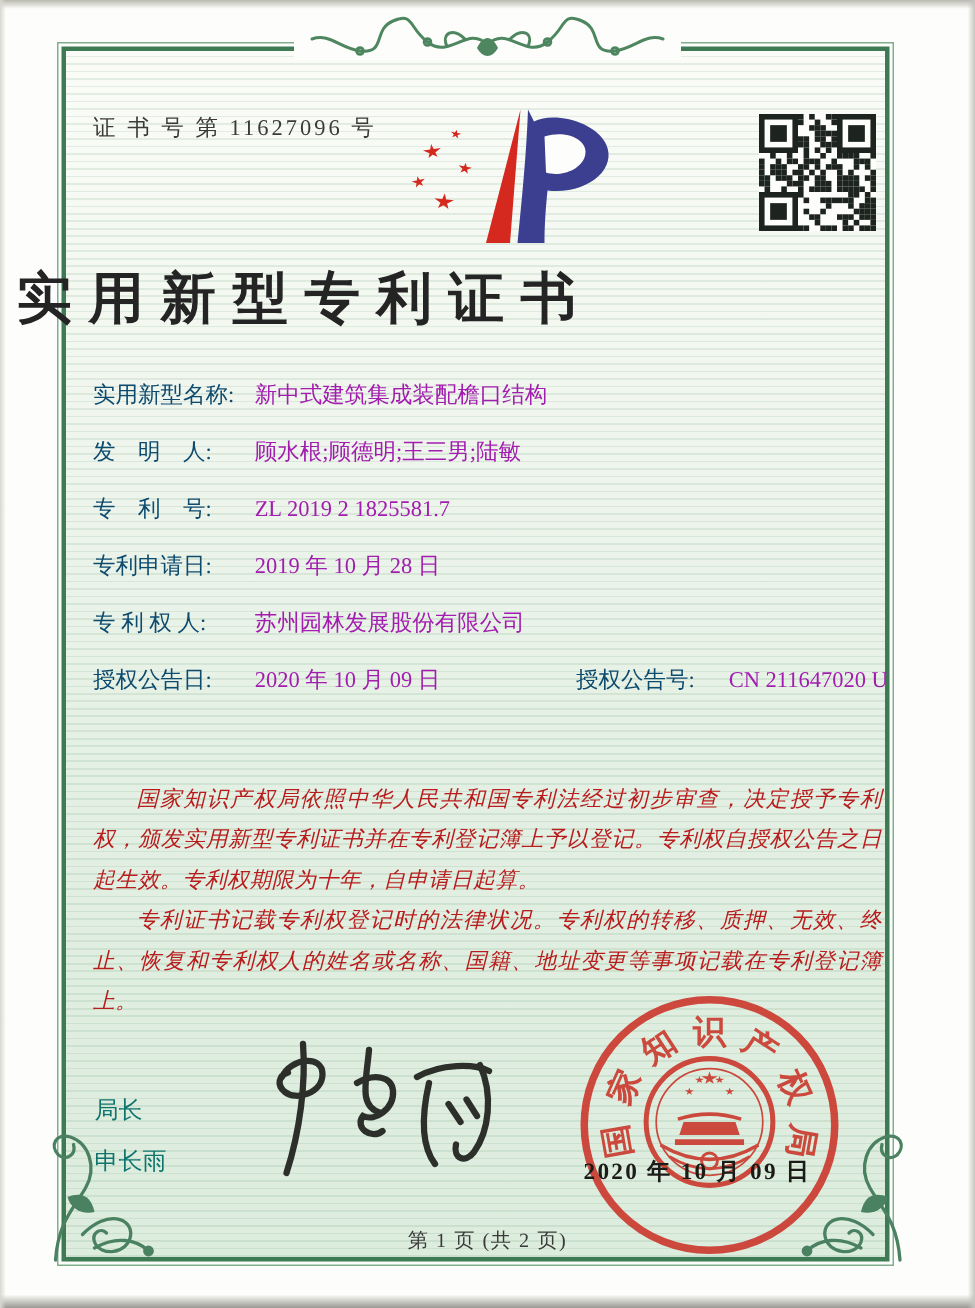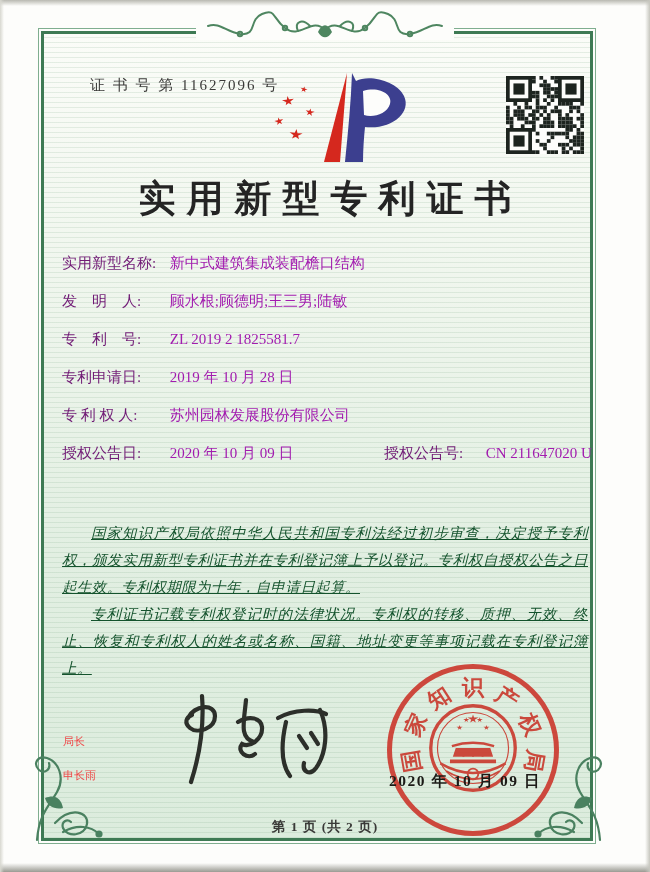--- a/index.html
+++ b/index.html
@@ -12,35 +12,35 @@
   .edge.right{right:0;top:0;width:5px;height:872px;background:linear-gradient(270deg,#c6c6be,rgba(198,198,190,0));}
   .edge.left{left:0;top:0;width:4px;height:872px;background:linear-gradient(90deg,#d8d8d0,rgba(216,216,208,0));}
   
   .frame{position:absolute;left:38px;top:28px;width:556px;height:814px;border:1px solid #7fae8f;z-index:1;}
   .frame-inner{position:absolute;inset:2px;border:3px solid #3e7a54;
     background:
       repeating-linear-gradient(0deg, rgba(110,160,122,0.16) 0 1px, rgba(110,160,122,0) 1px 5px),
       linear-gradient(180deg,#fbfcf8 0%,#eef5ec 35%,#e2efe2 65%,#dcecdd 100%);}
   .ornament{position:absolute;z-index:5;}
   
-  .certno{position:absolute;left:62px;top:76px;font-size:15px;letter-spacing:2px;color:#3a3a38;z-index:6;margin-left:28px;}
-  .title{position:absolute;left:0;top:174px;width:650px;text-align:center;font-size:37px;font-weight:600;
+  .certno{position:absolute;left:62px;top:76px;font-size:15px;letter-spacing:2px;color:#3a3a38;z-index:6;}
+  .title{position:absolute;left:0;top:174px;width:650px;font-size:37px;font-weight:600;
          letter-spacing:11px;text-indent:11px;color:#242424;z-index:6;}
   .fields{position:absolute;left:62px;top:254px;width:520px;z-index:6;font-size:15px;}
   .frow{position:relative;height:23px;margin-bottom:15px;white-space:nowrap;}
-  .flabel{display:inline-block;width:104px;color:#701a75;}
+  .flabel{display:inline-block;width:104px;color:#0c4a6e;}
   .fvalue{color:#a21caf;}
   .pair2{position:absolute;left:306px;top:0;}
   .paras{position:absolute;left:62px;top:520px;width:526px;z-index:6;font-size:14.5px;line-height:1.86;
-         letter-spacing:.4px;color:#14532d;font-style:italic;text-decoration:underline;}
+         letter-spacing:.4px;color:#b91c1c;font-style:italic;}
   .paras p{margin:0;text-indent:2em;text-align:justify;}
-  .signer{position:absolute;left:63px;top:724px;z-index:6;font-size:11px;line-height:34px;color:#ef4444;}
+  .signer{position:absolute;left:63px;top:724px;z-index:6;font-size:16px;line-height:34px;color:#0f766e;}
   .signature{position:absolute;left:158px;top:688px;z-index:7;}
   .footer{position:absolute;left:0;top:818px;width:650px;text-align:center;font-size:13.5px;
-          letter-spacing:1px;color:#3a3a38;z-index:6;font-weight:bold;}
+          letter-spacing:1px;color:#3a3a38;z-index:6;}
   
   .logo{position:absolute;left:252px;top:70px;z-index:6;}
   .qr{position:absolute;left:506px;top:76px;z-index:6;}
   
   .seal{position:absolute;left:383px;top:660px;width:180px;height:180px;z-index:8;opacity:.88;}
   .seal-ring{position:absolute;inset:4px;border:5px solid #cb3227;border-radius:50%;}
   .seal-char{position:absolute;left:50%;top:50%;font-size:22px;font-weight:700;color:#c93327;
              font-family:"Liberation Serif",serif;}
   .seal-emblem{position:absolute;left:42px;top:40px;}
   .seal-date{position:absolute;left:389px;top:771px;z-index:9;font-size:15.5px;font-weight:600;

